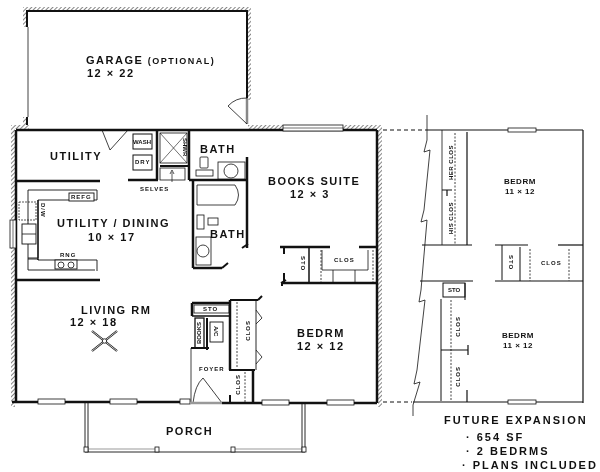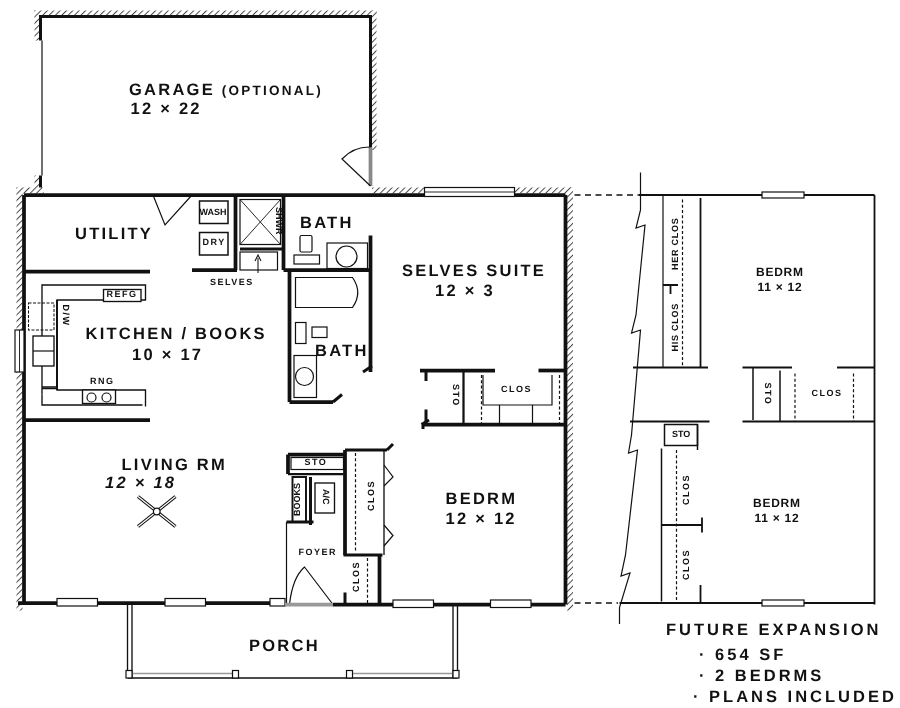--- a/index.html
+++ b/index.html
@@ -235,30 +235,30 @@
 <div class="lbl sm" style="left:133px; top:139px; letter-spacing:0;">WASH</div>
 <div class="lbl sm" style="left:135px; top:159px;">DRY</div>
 <div class="lbl sm vert" style="left:182px; top:138px; letter-spacing:0;">SHWR</div>
 <div class="lbl sm" style="left:140px; top:186px;">SELVES</div>
 <div class="lbl med" style="left:200px; top:143px;">BATH</div>
 <div class="lbl med" style="left:210px; top:228px;">BATH</div>
 
 <div class="lbl sm" style="left:71px; top:194px;">REFG</div>
 <div class="lbl sm vert" style="left:40px; top:203px;">D/W</div>
 <div class="lbl sm" style="left:60px; top:252px;">RNG</div>
-<div class="lbl big" style="left:57px; top:217px;">KITCHEN / BOOKS</div>
+<div class="lbl big" style="left:57px; top:217px;">UTILITY / DINING</div>
 <div class="lbl big" style="left:88px; top:231px;">10 × 17</div>
 
-<div class="lbl big" style="left:268px; top:175px;">SELVES SUITE</div>
+<div class="lbl big" style="left:268px; top:175px;">BOOKS SUITE</div>
 <div class="lbl big" style="left:290px; top:188px;">12 × 3</div>
 <div class="lbl sm vert" style="left:300px; top:256px;">STO</div>
 <div class="lbl sm" style="left:334px; top:257px;">CLOS</div>
 
 <div class="lbl big" style="left:62px; top:304px;margin-left:19px;">LIVING RM</div>
-<div class="lbl big" style="left:70px; top:316px;font-style:italic;">12 × 18</div>
+<div class="lbl big" style="left:70px; top:316px;">12 × 18</div>
 
 <div class="lbl sm" style="left:203px; top:306px;">STO</div>
 <div class="lbl sm vert-rev" style="left:196px; top:322px; letter-spacing:0;">BOOKS</div>
 <div class="lbl sm vert" style="left:213px; top:326px; letter-spacing:0;">A/C</div>
 <div class="lbl sm" style="left:199px; top:366px;">FOYER</div>
 <div class="lbl sm vert-rev" style="left:235px; top:374px;">CLOS</div>
 <div class="lbl sm vert-rev" style="left:245px; top:320px;">CLOS</div>
 
 <div class="lbl big" style="left:297px; top:327px;">BEDRM</div>
 <div class="lbl big" style="left:297px; top:340px;">12 × 12</div>

